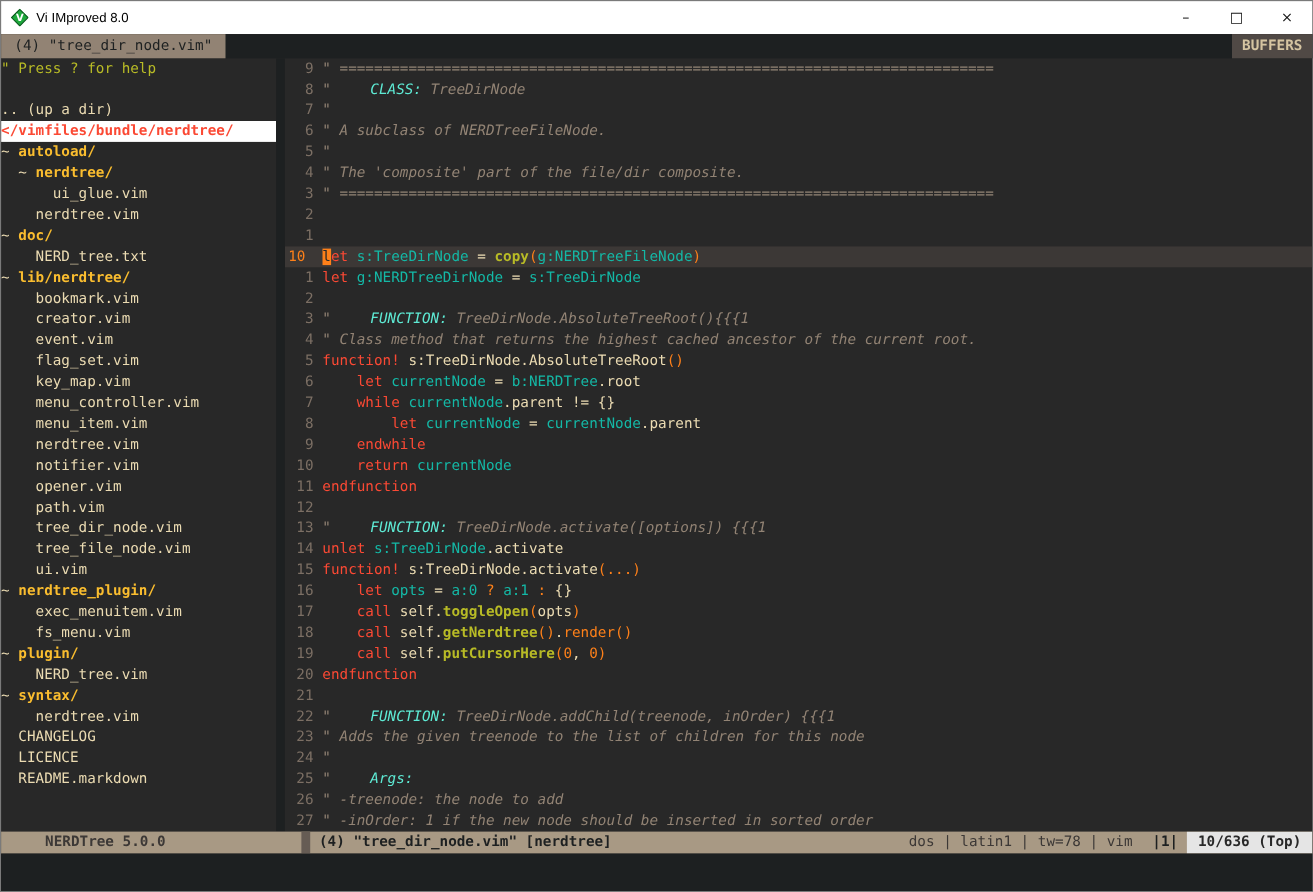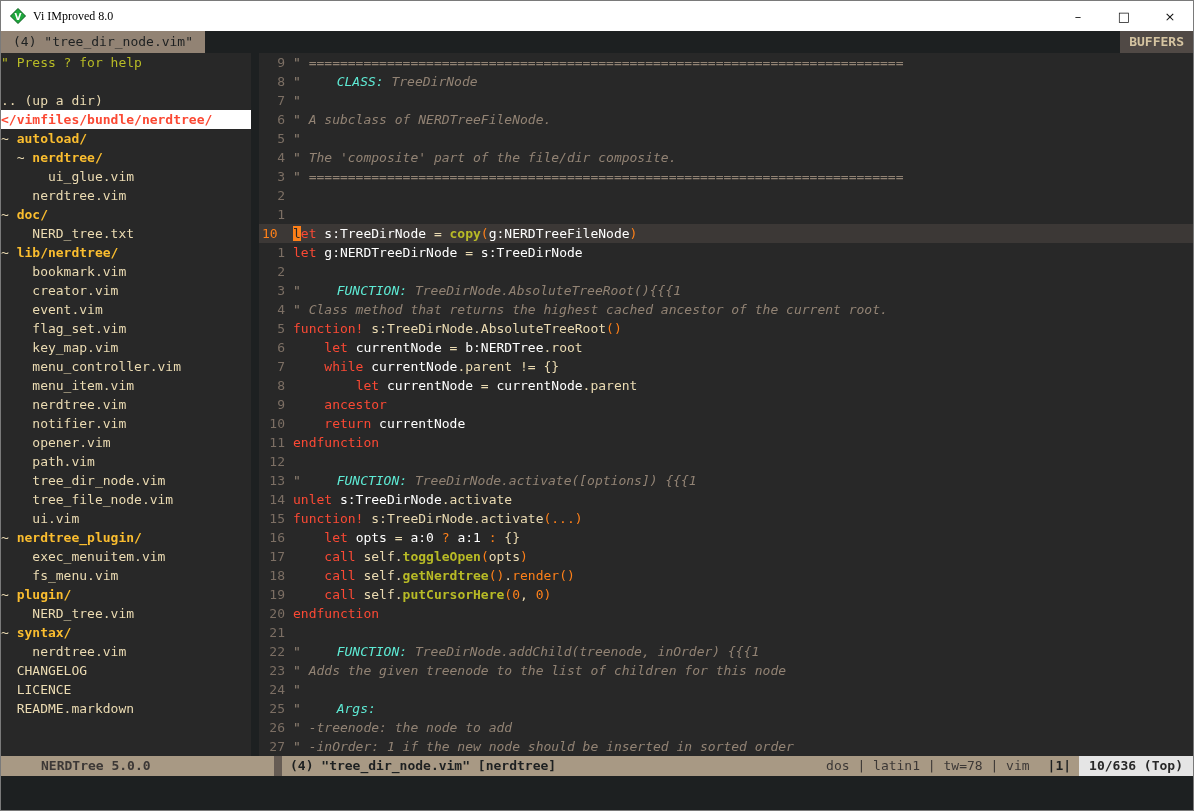--- a/index.html
+++ b/index.html
@@ -5,21 +5,21 @@
 <style>
   * { margin:0; padding:0; box-sizing:border-box; }
   html,body { width:1194px; height:811px; overflow:hidden; background:#282828;
     font-family:"DejaVu Sans Mono",monospace; }
   .window { width:1194px; height:811px; border:1px solid #7a7a7a; display:flex;
     flex-direction:column; background:#282828; }
 
   
   .titlebar { flex:0 0 30px; height:30px; background:#ffffff; display:flex; align-items:center; }
   .titlebar .icon { margin:0 7px 0 9px; display:flex; align-items:center; }
-  .title-text { font-family:Liberation Serif, serif; font-size:12px; color:#000; }
+  .title-text { font-family:Liberation Sans, sans-serif; font-size:12px; color:#000; }
   .win-controls { margin-left:auto; display:flex; height:100%; }
   .win-btn { width:46px; display:flex; align-items:center; justify-content:center;
     font-family:"DejaVu Sans",sans-serif; font-size:13px; color:#111; cursor:pointer; }
 
   
   .tabline { flex:0 0 22px; height:22px; background:#1d2021; display:flex;
     font-size:13px; line-height:22px; }
   .tab { background:#928374; color:#1d2021; padding:0 12px; white-space:pre; }
   .tabline-fill { flex:1; }
   .buffers { background:#504945; color:#d5c4a1; font-weight:bold; padding:0 9px; }
@@ -33,21 +33,21 @@
   .editor { flex:1; overflow:hidden; font-size:13px; }
   .ed-row { height:19px; line-height:19px; display:flex; white-space:pre; overflow:hidden; }
   .ed-row.cur-line { background:#3c3836; }
   .num { flex:0 0 34px; width:34px; text-align:right; padding-right:8px; color:#7c6f64; }
   .num.curnum { text-align:left; padding-left:3px; padding-right:0; color:#fe8019; }
   .code { flex:1; overflow:hidden; white-space:pre; }
 
   
   .c-fg     { color:#ebdbb2; }
   .c-red    { color:#fb4934; }
-  .c-blue   { color:#ffffff; }
+  .c-blue   { color:#14b8a6; }
   .c-green  { color:#b8bb26; font-weight:bold; }
   .c-orange { color:#fe8019; }
   .c-com    { color:#928374; font-style:italic; }
   .c-comb   { color:#5eead4; font-style:italic; font-weight:normal;margin-left:28px; }
   .c-dir    { color:#fabd2f; font-weight:bold;margin-top:25px; }
   .c-root   { color:#fb4934; font-weight:bold; }
   .c-help   { color:#b8bb26; }
   .c-cur    { background:#fe8019; color:#282828; }
 
   
@@ -143,21 +143,21 @@
         <div class="ed-row"><span class="num">1</span><span class="code"></span></div>
         <div class="ed-row cur-line"><span class="num curnum">10</span><span class="code"><span class="c-cur">l</span><span class="c-red">et</span><span class="c-fg"> </span><span class="c-blue">s:TreeDirNode</span><span class="c-fg"> = </span><span class="c-green">copy</span><span class="c-orange">(</span><span class="c-blue">g:NERDTreeFileNode</span><span class="c-orange">)</span></span></div>
         <div class="ed-row"><span class="num">1</span><span class="code"><span class="c-red">let</span><span class="c-fg"> </span><span class="c-blue">g:NERDTreeDirNode</span><span class="c-fg"> = </span><span class="c-blue">s:TreeDirNode</span></span></div>
         <div class="ed-row"><span class="num">2</span><span class="code"></span></div>
         <div class="ed-row"><span class="num">3</span><span class="code"><span class="c-com">" </span><span class="c-comb">FUNCTION:</span><span class="c-com"> TreeDirNode.AbsoluteTreeRoot(){{{1</span></span></div>
         <div class="ed-row"><span class="num">4</span><span class="code"><span class="c-com">" Class method that returns the highest cached ancestor of the current root.</span></span></div>
         <div class="ed-row"><span class="num">5</span><span class="code"><span class="c-red">function!</span><span class="c-fg"> s:TreeDirNode.AbsoluteTreeRoot</span><span class="c-orange">()</span></span></div>
         <div class="ed-row"><span class="num">6</span><span class="code"><span class="c-fg">    </span><span class="c-red">let</span><span class="c-fg"> </span><span class="c-blue">currentNode</span><span class="c-fg"> = </span><span class="c-blue">b:NERDTree</span><span class="c-fg">.root</span></span></div>
         <div class="ed-row"><span class="num">7</span><span class="code"><span class="c-fg">    </span><span class="c-red">while</span><span class="c-fg"> </span><span class="c-blue">currentNode</span><span class="c-fg">.parent != {}</span></span></div>
         <div class="ed-row"><span class="num">8</span><span class="code"><span class="c-fg">        </span><span class="c-red">let</span><span class="c-fg"> </span><span class="c-blue">currentNode</span><span class="c-fg"> = </span><span class="c-blue">currentNode</span><span class="c-fg">.parent</span></span></div>
-        <div class="ed-row"><span class="num">9</span><span class="code"><span class="c-fg">    </span><span class="c-red">ancestor</span></span></div>
+        <div class="ed-row"><span class="num">9</span><span class="code"><span class="c-fg">    </span><span class="c-red">endwhile</span></span></div>
         <div class="ed-row"><span class="num">10</span><span class="code"><span class="c-fg">    </span><span class="c-red">return</span><span class="c-fg"> </span><span class="c-blue">currentNode</span></span></div>
         <div class="ed-row"><span class="num">11</span><span class="code"><span class="c-red">endfunction</span></span></div>
         <div class="ed-row"><span class="num">12</span><span class="code"></span></div>
         <div class="ed-row"><span class="num">13</span><span class="code"><span class="c-com">" </span><span class="c-comb">FUNCTION:</span><span class="c-com"> TreeDirNode.activate([options]) {{{1</span></span></div>
         <div class="ed-row"><span class="num">14</span><span class="code"><span class="c-red">unlet</span><span class="c-fg"> </span><span class="c-blue">s:TreeDirNode</span><span class="c-fg">.activate</span></span></div>
         <div class="ed-row"><span class="num">15</span><span class="code"><span class="c-red">function!</span><span class="c-fg"> s:TreeDirNode.activate</span><span class="c-orange">(...)</span></span></div>
         <div class="ed-row"><span class="num">16</span><span class="code"><span class="c-fg">    </span><span class="c-red">let</span><span class="c-fg"> </span><span class="c-blue">opts</span><span class="c-fg"> = </span><span class="c-blue">a:0</span><span class="c-orange"> ? </span><span class="c-blue">a:1</span><span class="c-orange"> : </span><span class="c-fg">{}</span></span></div>
         <div class="ed-row"><span class="num">17</span><span class="code"><span class="c-fg">    </span><span class="c-red">call</span><span class="c-fg"> self.</span><span class="c-green">toggleOpen</span><span class="c-orange">(</span><span class="c-fg">opts</span><span class="c-orange">)</span></span></div>
         <div class="ed-row"><span class="num">18</span><span class="code"><span class="c-fg">    </span><span class="c-red">call</span><span class="c-fg"> self.</span><span class="c-green">getNerdtree</span><span class="c-orange">()</span><span class="c-fg">.</span><span class="c-orange">render</span><span class="c-orange">()</span></span></div>
         <div class="ed-row"><span class="num">19</span><span class="code"><span class="c-fg">    </span><span class="c-red">call</span><span class="c-fg"> self.</span><span class="c-green">putCursorHere</span><span class="c-orange">(</span><span class="c-orange">0</span><span class="c-fg">, </span><span class="c-orange">0</span><span class="c-orange">)</span></span></div>

